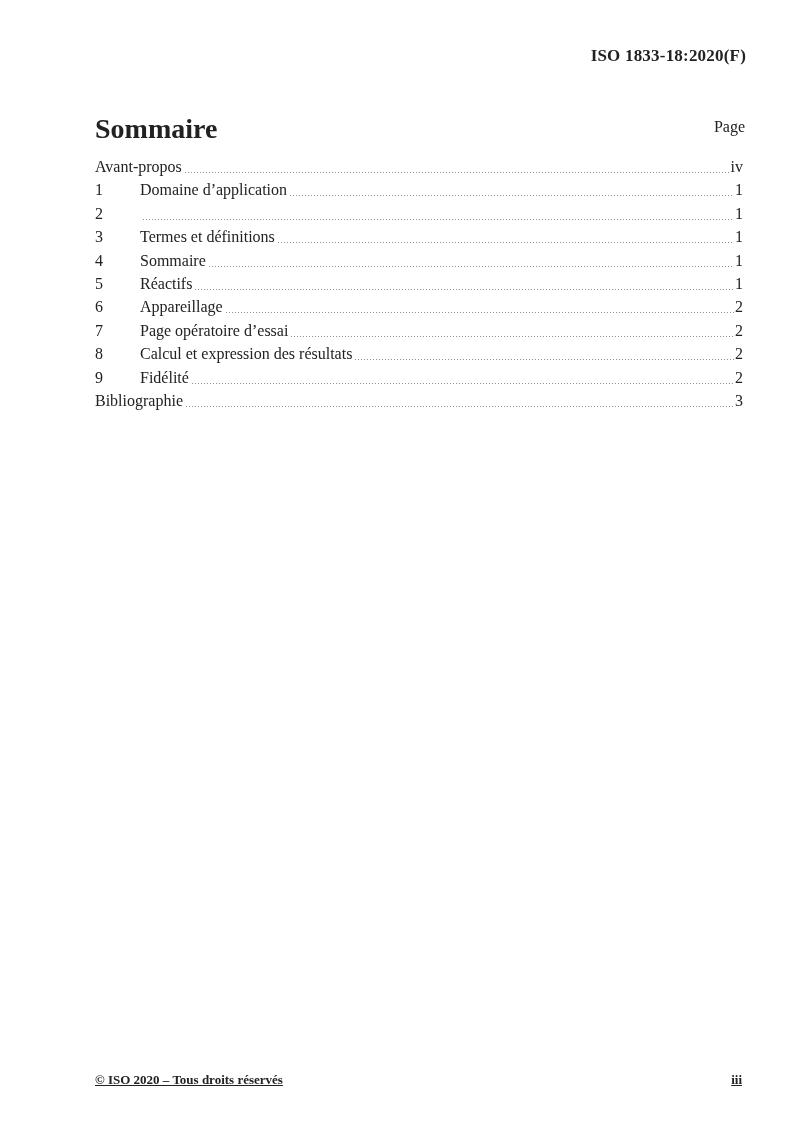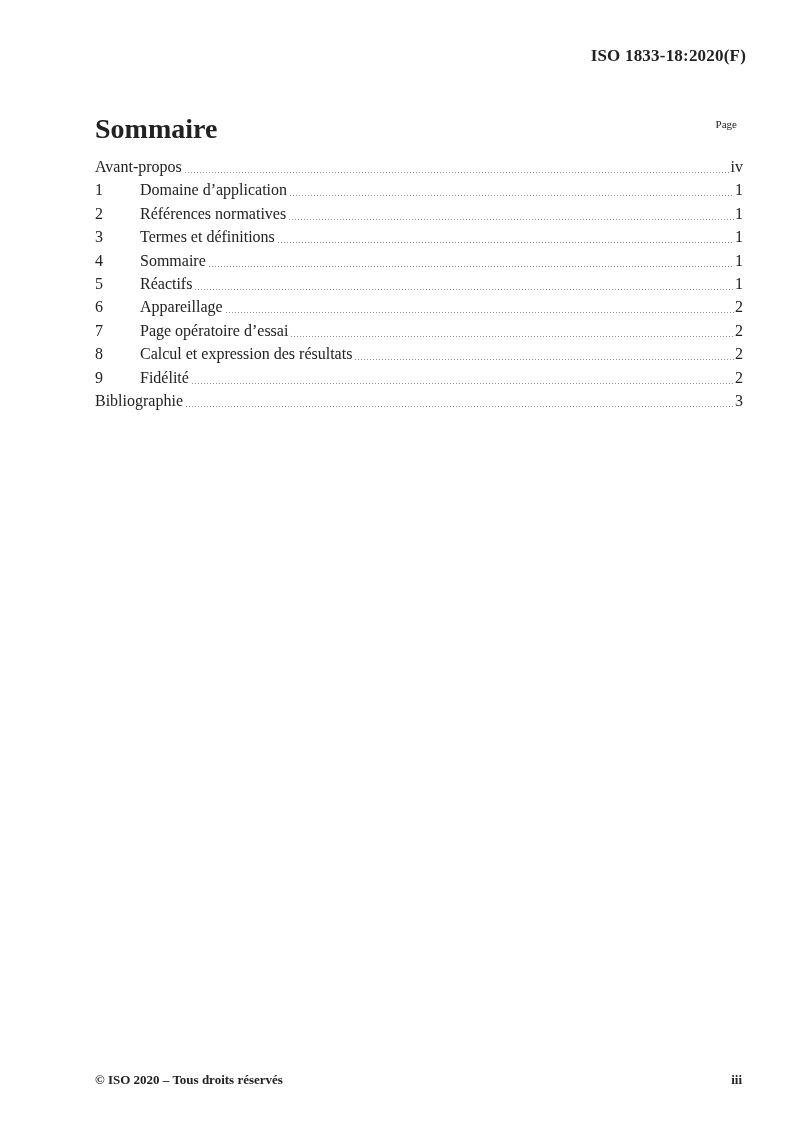--- a/index.html
+++ b/index.html
@@ -13,22 +13,22 @@
   }
   .header-ref{
     position:absolute;top:46px;right:47px;
     font-size:17px;font-weight:bold;letter-spacing:.2px;
   }
   .doc-title{
     position:absolute;top:105px;left:95px;
     font-size:28px;font-weight:bold;line-height:1;margin-top:10px;
   }
   .page-col-label{
-    position:absolute;top:119px;right:56px;
-    font-size:11px;line-height:1;
+    position:absolute;top:119px;right:48px;
+    font-size:16px;line-height:1;
   }
   .toc{
     position:absolute;top:155px;left:95px;right:50px;
   }
   .toc-row{
     display:flex;align-items:flex-start;
     height:23.4px;line-height:23.4px;
     font-size:16px;font-weight:normal;
     white-space:nowrap;
   }
@@ -39,21 +39,21 @@
     margin-left:3px;margin-right:1px;
     background-image:repeating-linear-gradient(to right,#8f8f8f 0 1px,transparent 1px 3px);
     background-repeat:no-repeat;
     background-size:100% 1px;
     background-position:0 17px;
   }
   .toc-page{flex:0 0 auto;}
   .footer{
     position:absolute;left:95px;right:51px;top:1072px;
     display:flex;justify-content:space-between;
-    font-size:13px;font-weight:bold;line-height:1.2;
+    font-size:13px;font-weight:bold;line-height:1.2;text-decoration:underline;
   }
 </style>
 </head>
 <body>
 
 <div class="page">
 
   <div class="header-ref">ISO 1833-18:2020(F)</div>
 
   <div class="doc-title">Sommaire</div>
@@ -70,21 +70,20 @@
 
     <div class="toc-row">
       <span class="toc-num">1</span>
       <span class="toc-label">Domaine d’application</span>
       <span class="leader"></span>
       <span class="toc-page">1</span>
     </div>
 
     <div class="toc-row">
       <span class="toc-num">2</span>
-      <span class="toc-label">Références normatives</span>
       <span class="leader"></span>
       <span class="toc-page">1</span>
     </div>
 
     <div class="toc-row">
       <span class="toc-num">3</span>
       <span class="toc-label">Termes et définitions</span>
       <span class="leader"></span>
       <span class="toc-page">1</span>
     </div>

